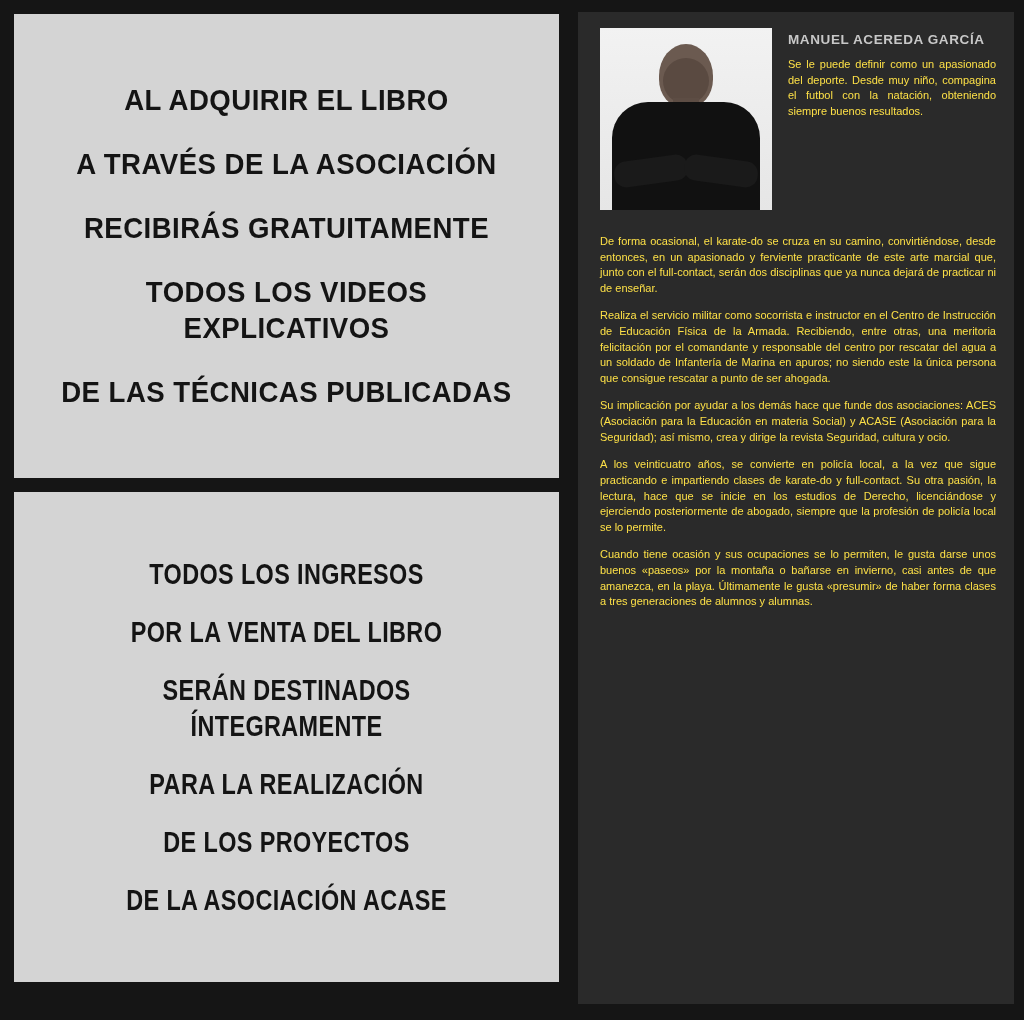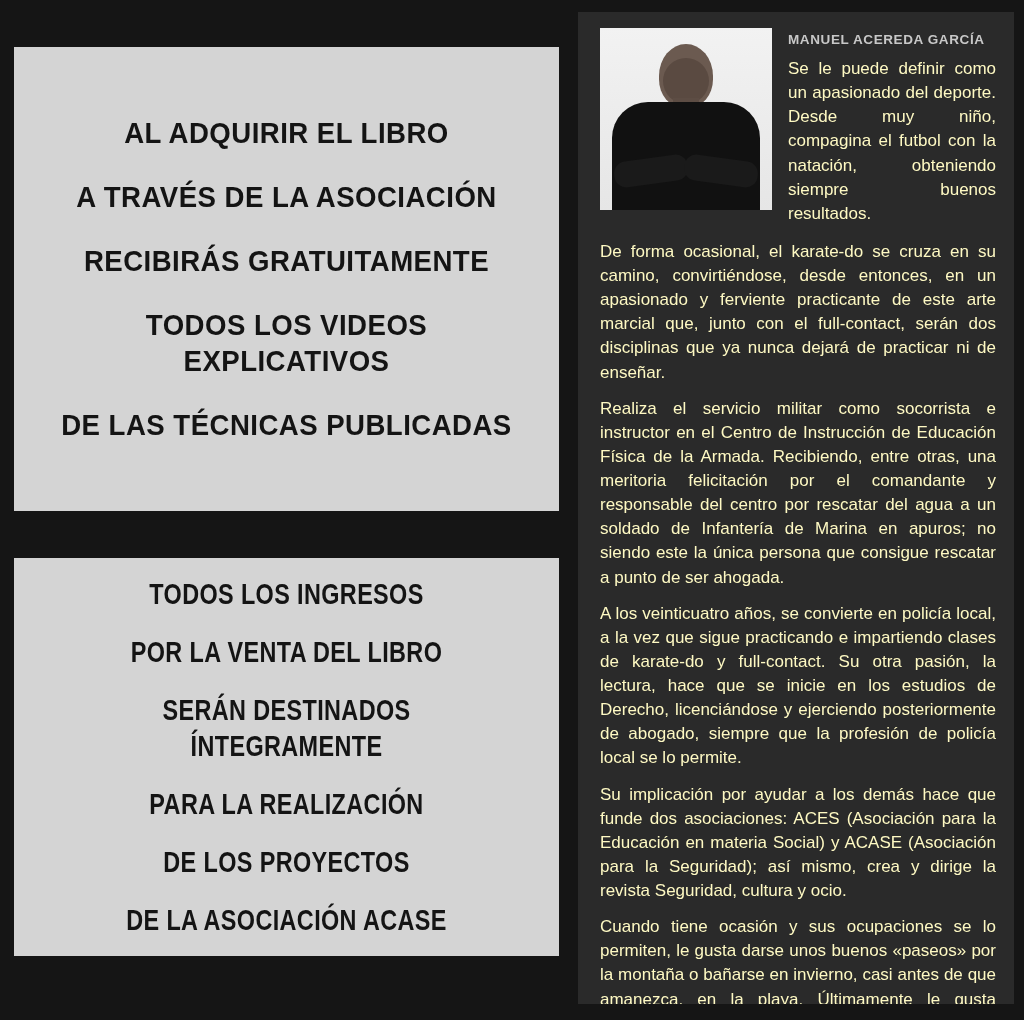--- a/index.html
+++ b/index.html
@@ -35,28 +35,27 @@
   }
 
   .panel {
     background: #d4d4d4;
     box-sizing: border-box;
     display: flex;
     flex-direction: column;
     justify-content: center;
     align-items: center;
     padding: 18px 16px;
-    margin-top: 33px;
   }
 
   .panel-top {
     height: 464px;
   }
   .panel-bottom {
-    height: 398px;
+    height: 490px;
   }
 
   .panel-line {
     font-family: "Liberation Sans", sans-serif;
     font-weight: bold;
     color: #141414;
     text-align: center;
     letter-spacing: 0.5px;
     line-height: 1.2;
     width: 100%;
@@ -160,34 +159,34 @@
     letter-spacing: 0.6px;
     margin: 4px 0 10px 0;
   }
 
   .bio-col-right {
     flex: 1 1 auto;
     min-width: 0;
   }
 
   .bio-p {
-    color: #fef9c3;
-    font-size: 17px;
+    color: #fde047;
+    font-size: 11px;
     line-height: 1.42;
     text-align: justify;
     margin: 0 0 12px 0;
     font-family: "Liberation Sans", sans-serif;
   }
 
   .bio-p.first-col {
     margin-bottom: 0;
   }
 
   .bio-body {
-    margin-top: 14px;
+    margin-top: 24px;
   }
 </style>
 </head>
 <body>
 
 <div class="page">
 
   <div class="left-col">
 
     <div class="panel panel-top">
@@ -222,20 +221,20 @@
       </div>
       <div class="bio-col-right">
         <div class="bio-name">MANUEL ACEREDA GARCÍA</div>
         <p class="bio-p first-col">Se le puede definir como un apasionado del deporte. Desde muy niño, compagina el futbol con la natación, obteniendo siempre buenos resultados.</p>
       </div>
     </div>
 
     <div class="bio-body">
       <p class="bio-p">De forma ocasional, el karate-do se cruza en su camino, convirtiéndose, desde entonces, en un apasionado y ferviente practicante de este arte marcial que, junto con el full-contact, serán dos disciplinas que ya nunca dejará de practicar ni de enseñar.</p>
       <p class="bio-p">Realiza el servicio militar como socorrista e instructor en el Centro de Instrucción de Educación Física de la Armada. Recibiendo, entre otras, una meritoria felicitación por el comandante y responsable del centro por rescatar del agua a un soldado de Infantería de Marina en apuros; no siendo este la única persona que consigue rescatar a punto de ser ahogada.</p>
+      <p class="bio-p">Su implicación por ayudar a los demás hace que funde dos asociaciones: ACES (Asociación para la Educación en materia Social) y ACASE (Asociación para la Seguridad); así mismo, crea y dirige la revista Seguridad, cultura y ocio.</p>
       <p class="bio-p">A los veinticuatro años, se convierte en policía local, a la vez que sigue practicando e impartiendo clases de karate-do y full-contact. Su otra pasión, la lectura, hace que se inicie en los estudios de Derecho, licenciándose y ejerciendo posteriormente de abogado, siempre que la profesión de policía local se lo permite.</p>
-      <p class="bio-p">Su implicación por ayudar a los demás hace que funde dos asociaciones: ACES (Asociación para la Educación en materia Social) y ACASE (Asociación para la Seguridad); así mismo, crea y dirige la revista Seguridad, cultura y ocio.</p>
       <p class="bio-p">Cuando tiene ocasión y sus ocupaciones se lo permiten, le gusta darse unos buenos «paseos» por la montaña o bañarse en invierno, casi antes de que amanezca, en la playa. Últimamente le gusta «presumir» de haber forma clases a tres generaciones de alumnos y alumnas.</p>
     </div>
 
   </div>
 
 </div>
 
 </body></html>

